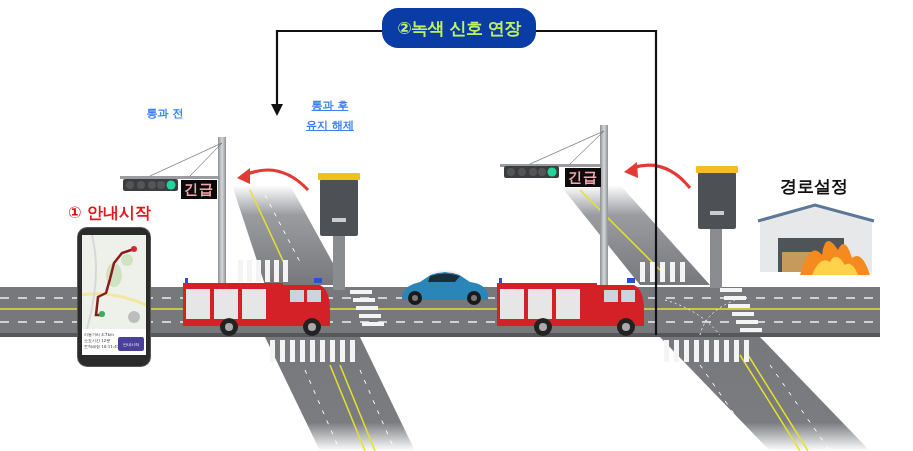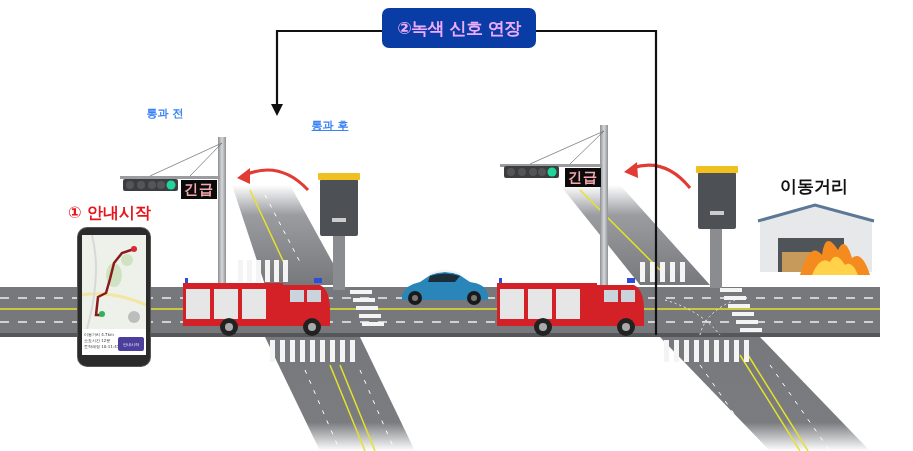--- a/index.html
+++ b/index.html
@@ -1,20 +1,20 @@
 <!DOCTYPE html>
 <html><head>
 <meta charset="utf-8">
 <style>
   html, body { margin:0; padding:0; background:#ffffff; }
   body { width:913px; height:451px; position:relative; overflow:hidden; font-family:"DejaVu Sans", sans-serif; }
   svg.scene { position:absolute; left:0; top:0; }
   .label-black { position:absolute; color:#3b82f6; font-size:11px; font-weight:bold; text-align:center; line-height:20px; }
   .label-red { position:absolute; color:#e8141c; font-size:16px; font-weight:bold; }
-  .title-box { position:absolute; left:382px; top:8px; width:154px; height:40px; background:#0a3ca5; border-radius:7px; color:#f0abfc; font-size:17px; font-weight:bold; display:flex; align-items:center; justify-content:center; white-space:nowrap; letter-spacing:-0.5px; }
+  .title-box { position:absolute; left:382px; top:8px; width:154px; height:40px; background:#0a3ca5; border-radius:16px; color:#bef264; font-size:17px; font-weight:bold; display:flex; align-items:center; justify-content:center; white-space:nowrap; letter-spacing:-0.5px; }
   .emergency { position:absolute; background:#0b0b0b; color:#f6a8b0; font-weight:bold; font-size:14px; padding:1px 3px; line-height:17px; letter-spacing:1px; }
   .fire-label { position:absolute; color:#111; font-size:17px; font-weight:bold; }
   .phone { position:absolute; left:78px; top:228px; width:72px; height:138px; background:#2b2b2b; border-radius:9px; box-shadow:0 0 0 1px #555; }
   .phone .screen { position:absolute; left:4px; top:7px; width:64px; height:120px; background:#f3f3ee; overflow:hidden; }
   .phone .footer { position:absolute; left:0; top:94px; width:64px; height:26px; background:#fff; font-size:4px; color:#333; }
   .phone .btn { position:absolute; right:2px; top:8px; width:26px; height:14px; background:#4a3f9a; border-radius:2px; color:#fff; font-size:4px; display:flex; align-items:center; justify-content:center; }
 </style>
 </head>
 <body>
 
@@ -230,25 +230,26 @@
     <path d="M800,275 Q810,240 822,255 Q825,230 838,250 Q845,235 852,258 Q862,250 870,275 Z" fill="#f58a1f"></path>
     <path d="M812,275 Q820,255 830,262 Q836,250 845,265 Q852,260 858,275 Z" fill="#ffd24a"></path>
   </g>
 </svg>
 
 <div class="title-box">②녹색 신호 연장</div>
 
 <div class="label-black" style="left:95px; top:104px; width:140px;">
   <div>통과 전</div>
 </div>
-<div class="label-black" style="left:280px; top:116px; width:100px;text-decoration:underline;">
+<div class="label-black" style="left:280px; top:96px; width:100px;text-decoration:underline;">
   <div>통과 후</div>
+  <div>유지 해제</div>
 </div>
 <div class="label-red" style="left:68px; top:203px;">① 안내시작</div>
-<div class="fire-label" style="left:780px; top:175px;">이동거리</div>
+<div class="fire-label" style="left:780px; top:175px;">경로설정</div>
 
 <div class="emergency" style="left:181px; top:180px;">긴급</div>
 <div class="emergency" style="left:565px; top:168px;">긴급</div>
 
 <div class="phone">
   <div class="screen">
     <svg width="64" height="94" viewBox="0 0 64 94">
       <rect width="64" height="94" fill="#eef0ea"></rect>
       <path d="M0,60 Q30,55 64,70" stroke="#f3e6a0" stroke-width="3" fill="none"></path>
       <path d="M10,0 Q20,40 5,94" stroke="#d8d8d8" stroke-width="2" fill="none"></path>

